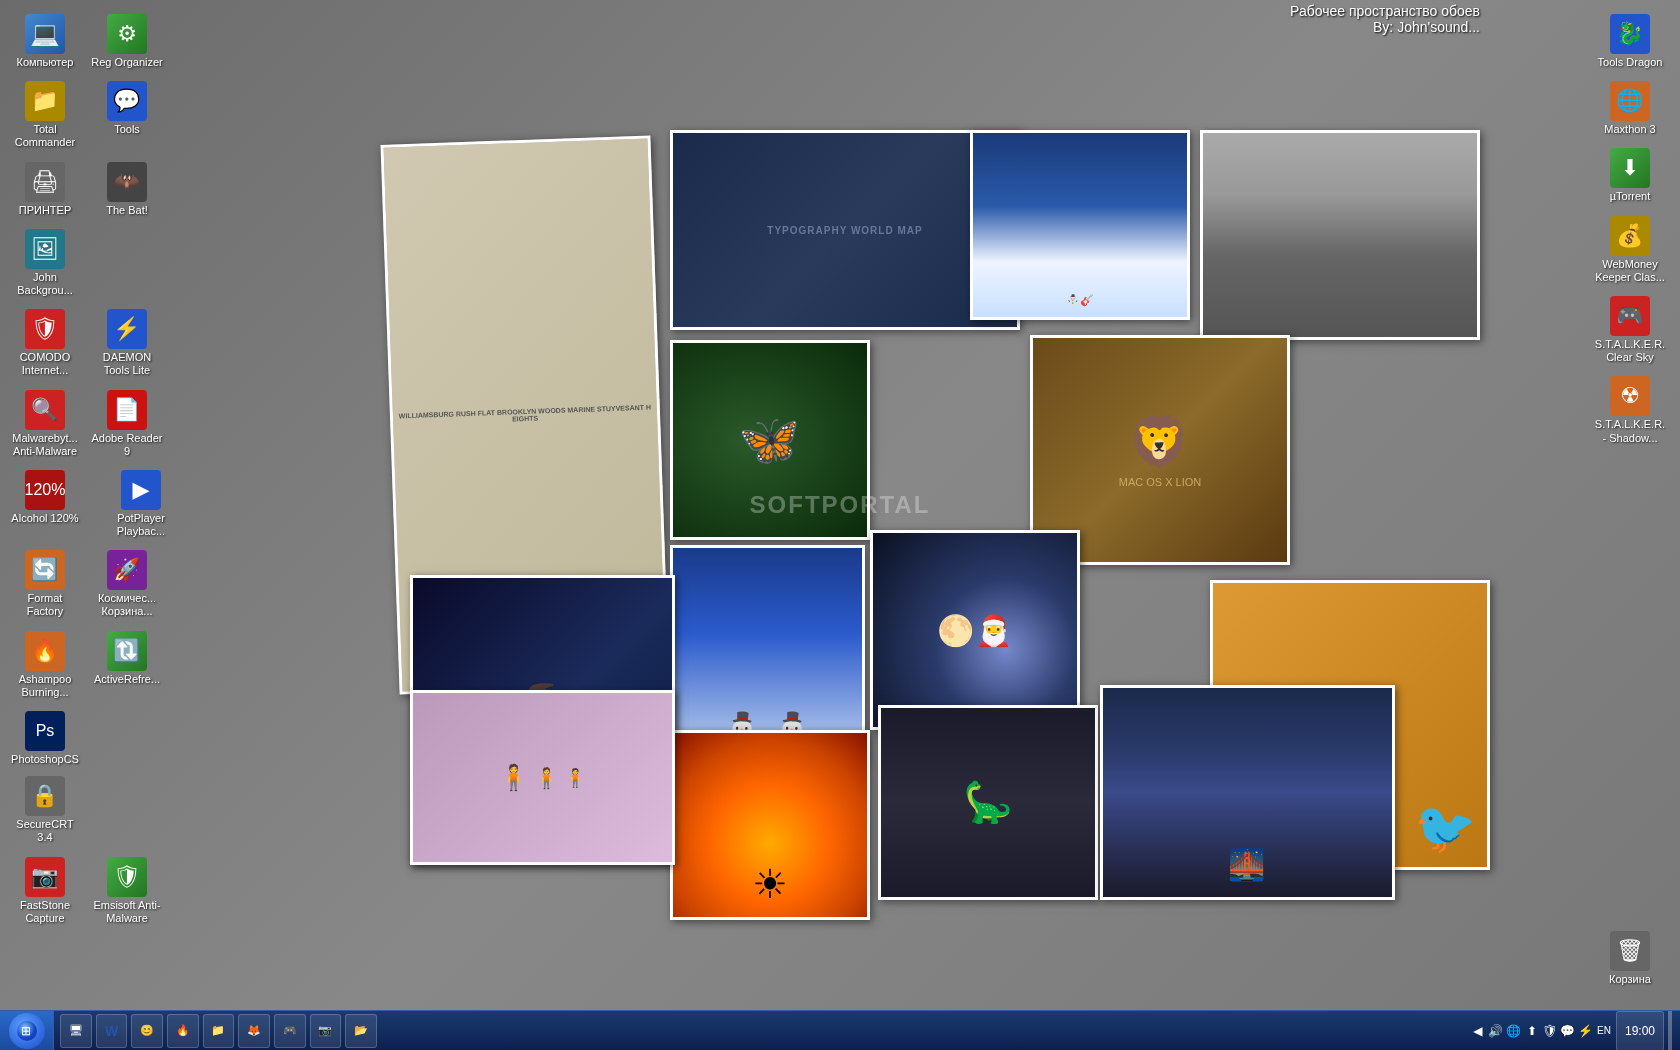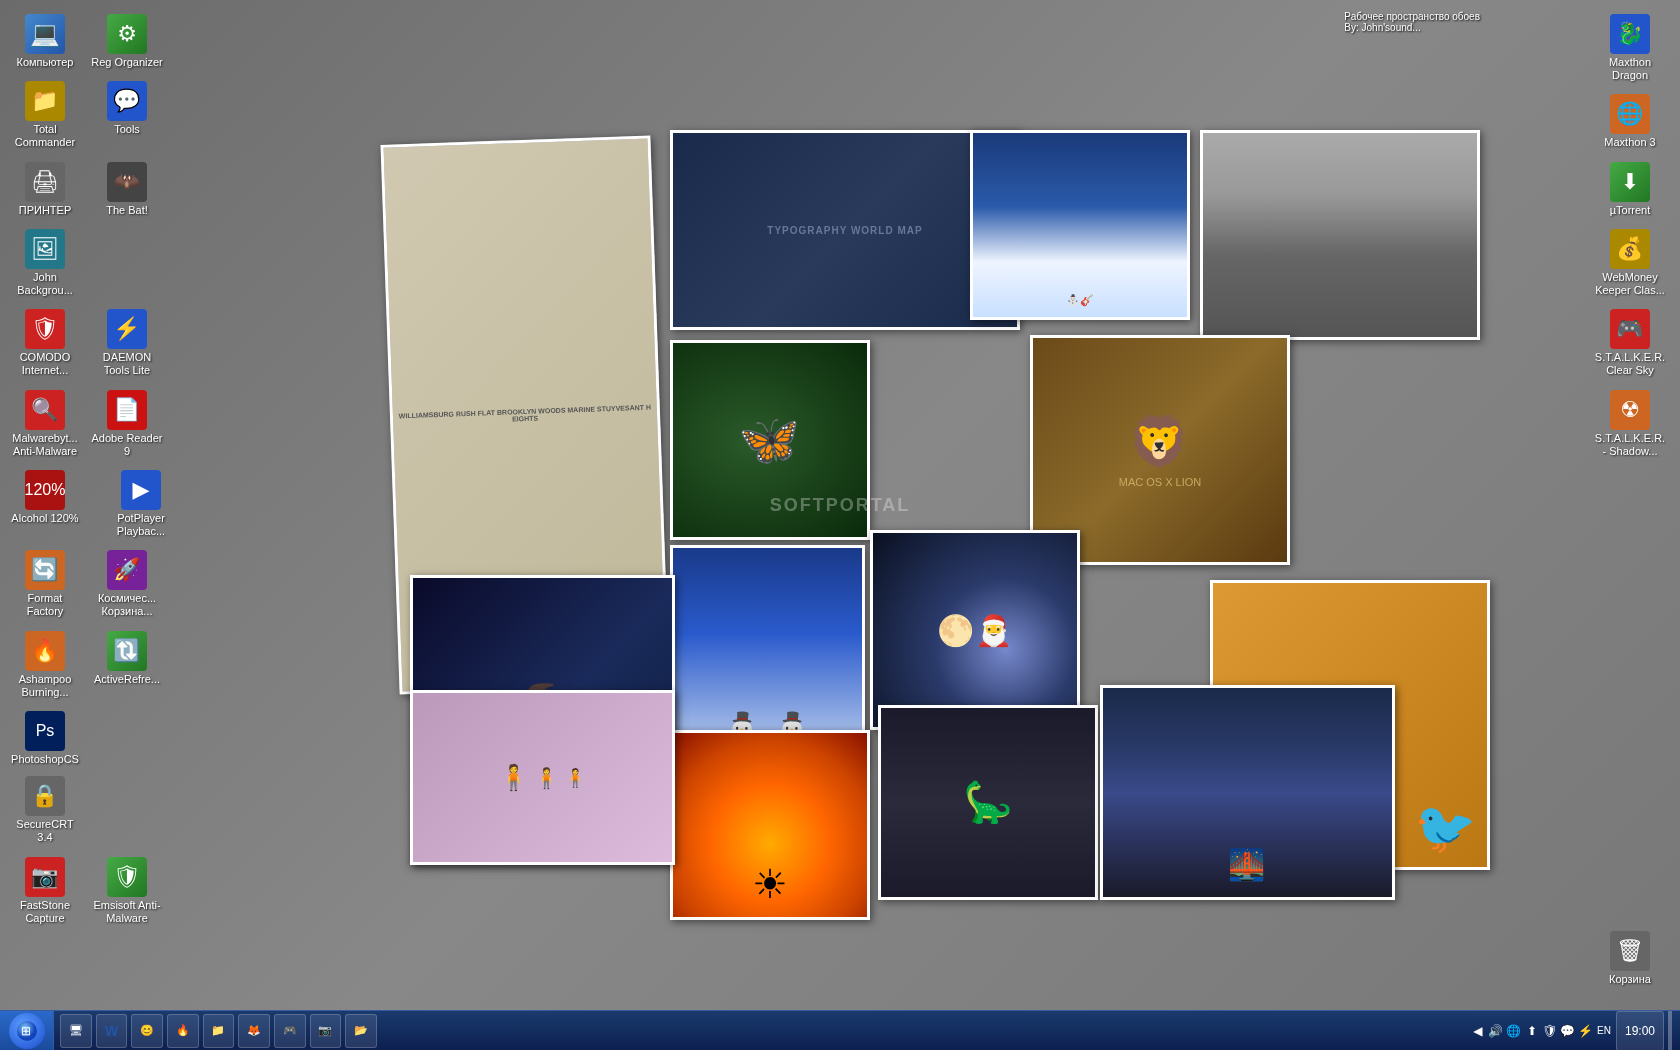--- a/index.html
+++ b/index.html
@@ -235,45 +235,46 @@
       display: flex; align-items: center; justify-content: center; gap: 8px;
     }
 
     
     .watermark {
       position: absolute;
       top: 50%;
       left: 50%;
       transform: translate(-50%, -50%);
       color: rgba(255,255,255,0.3);
-      font-size: 18px;
+      font-size: 24px;
       font-weight: bold;
       z-index: 20;
       pointer-events: none;
       letter-spacing: 2px;
     }
 
     
     .right-icons {
       position: absolute;
       top: 10px;
       right: 10px;
       display: flex;
       flex-direction: column;
       gap: 4px;
       width: 80px;
     }
 
     
     .header-info {
       position: absolute;
-      top: 11px;
+      top: 3px;
       right: 200px;
       color: white;
-      font-size: 10px;
+      font-size: 14px;
+      text-align: right;
       text-shadow: 1px 1px 2px black;
     }
 
     
     .ic-computer { background: linear-gradient(135deg, #4488cc, #2255aa); color: white; font-size: 24px; }
     .ic-green { background: linear-gradient(135deg, #44aa44, #227722); color: white; font-size: 22px; }
     .ic-red { background: #cc2222; color: white; font-size: 22px; }
     .ic-blue { background: #2255cc; color: white; font-size: 22px; }
     .ic-purple { background: #772299; color: white; font-size: 22px; }
     .ic-orange { background: #cc6622; color: white; font-size: 22px; }
@@ -413,21 +414,21 @@
       <div class="desktop-icon">
         <div class="icon-img ic-green">🛡</div>
         <div class="icon-label">Emsisoft Anti-Malware</div>
       </div>
     </div>
   </div>
 
   <div class="right-icons">
     <div class="desktop-icon">
       <div class="icon-img ic-blue">🐉</div>
-      <div class="icon-label">Maxthon Dragon</div>
+      <div class="icon-label">Tools Dragon</div>
     </div>
     <div class="desktop-icon">
       <div class="icon-img ic-orange">🌐</div>
       <div class="icon-label">Maxthon 3</div>
     </div>
     <div class="desktop-icon">
       <div class="icon-img ic-green">⬇</div>
       <div class="icon-label">µTorrent</div>
     </div>
     <div class="desktop-icon">

